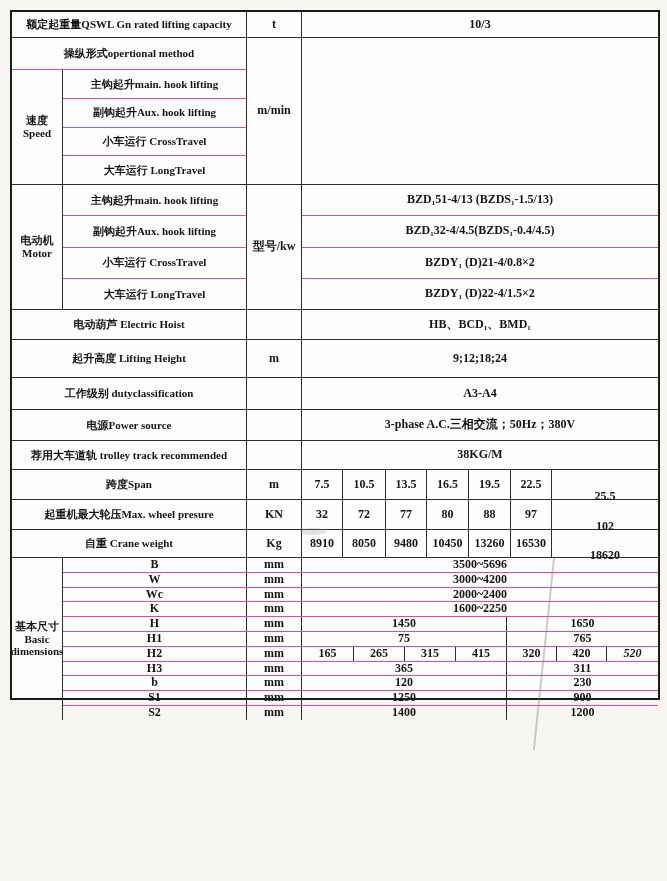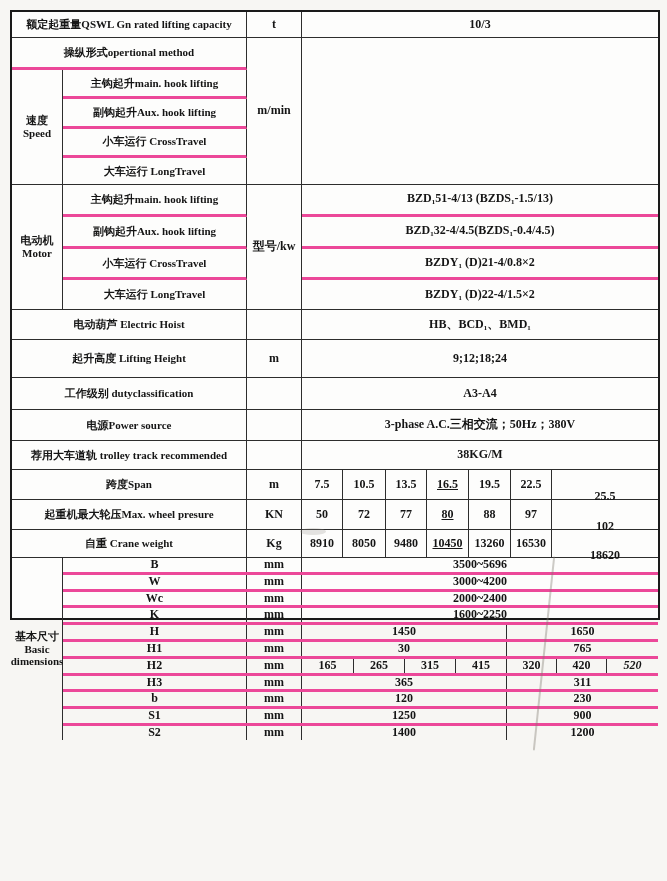--- a/index.html
+++ b/index.html
@@ -4,43 +4,43 @@
 <style>
   html,body{margin:0;padding:0;}
   body{
     width:667px;height:881px;position:relative;
     background:#f7f6f3;
     font-family:"Liberation Serif","DejaVu Serif",serif;
     color:#151515;
     overflow:hidden;
   }
   .tbl{
-    position:absolute;left:10px;top:10px;width:650px;height:610px;
+    position:absolute;left:10px;top:10px;width:650px;height:690px;
     box-sizing:border-box;border:2px solid #1a1a1a;background:#fdfdfc;
     display:flex;flex-direction:column;
   }
   .row{display:flex;box-sizing:border-box;border-bottom:1px solid #2d2d2d;flex:none;}
   .row.last{border-bottom:none;}
   .col{display:flex;flex-direction:column;box-sizing:border-box;}
   .fr{display:flex;box-sizing:border-box;}
   .c{
     box-sizing:border-box;display:flex;align-items:center;justify-content:center;
     text-align:center;font-weight:bold;padding:0 3px;line-height:1.15;
   }
   .br{border-right:1px solid #2d2d2d;}
-  .bb{border-bottom:3px solid #ec4899;}
+  .bb{border-bottom:1px solid #ec4899;}
   .pre{white-space:pre-line;}
   
   .wLF{width:235px;}   
   .wG{width:51px;}     
   .wL{width:184px;}    
   .wU{width:55px;}     
   .wD{flex:1;}         
   
-  .sc{width:41px;} .sc1{width:43px;} .sc3{width:42px;text-decoration:underline;} .sc4{width:42px;} .scL{flex:1;margin-top:24px;}
+  .sc{width:41px;} .sc1{width:43px;} .sc3{width:42px;} .sc4{width:42px;} .scL{flex:1;margin-top:24px;}
   
   .hL{width:205px;} .hR{flex:1;}
   
   .h2a{width:52px;} .h2b{width:51px;} .h2c{width:50px;} .h2L{flex:1;font-style:italic;}
   
   .t-label{font-size:11px;}
   .t-val{font-size:12px;}
   .t-unit{font-size:12px;}
   .flex1{flex:1;}
   .artifact{
@@ -138,21 +138,21 @@
       <div class="c br sc4 t-val">19.5</div>
       <div class="c br sc  t-val">22.5</div>
       <div class="c scL t-val">25.5</div>
     </div>
   </div>
 
   <div class="row" style="height:30px">
     <div class="c br wLF t-label">起重机最大轮压Max. wheel presure</div>
     <div class="c br wU t-unit">KN</div>
     <div class="fr wD">
-      <div class="c br sc  t-val">50</div>
+      <div class="c br sc  t-val">32</div>
       <div class="c br sc1 t-val">72</div>
       <div class="c br sc  t-val">77</div>
       <div class="c br sc3 t-val">80</div>
       <div class="c br sc4 t-val">88</div>
       <div class="c br sc  t-val">97</div>
       <div class="c scL t-val">102</div>
     </div>
   </div>
 
   <div class="row" style="height:28px">
@@ -213,21 +213,21 @@
         <div class="fr wD">
           <div class="c br hL t-val">1450</div>
           <div class="c hR t-val">1650</div>
         </div>
       </div>
 
       <div class="fr bb flex1">
         <div class="c br wL t-val">H1</div>
         <div class="c br wU t-unit">mm</div>
         <div class="fr wD">
-          <div class="c br hL t-val">30</div>
+          <div class="c br hL t-val">75</div>
           <div class="c hR t-val">765</div>
         </div>
       </div>
 
       <div class="fr bb flex1">
         <div class="c br wL t-val">H2</div>
         <div class="c br wU t-unit">mm</div>
         <div class="fr wD">
           <div class="c br h2a t-val">165</div>
           <div class="c br h2b t-val">265</div>

